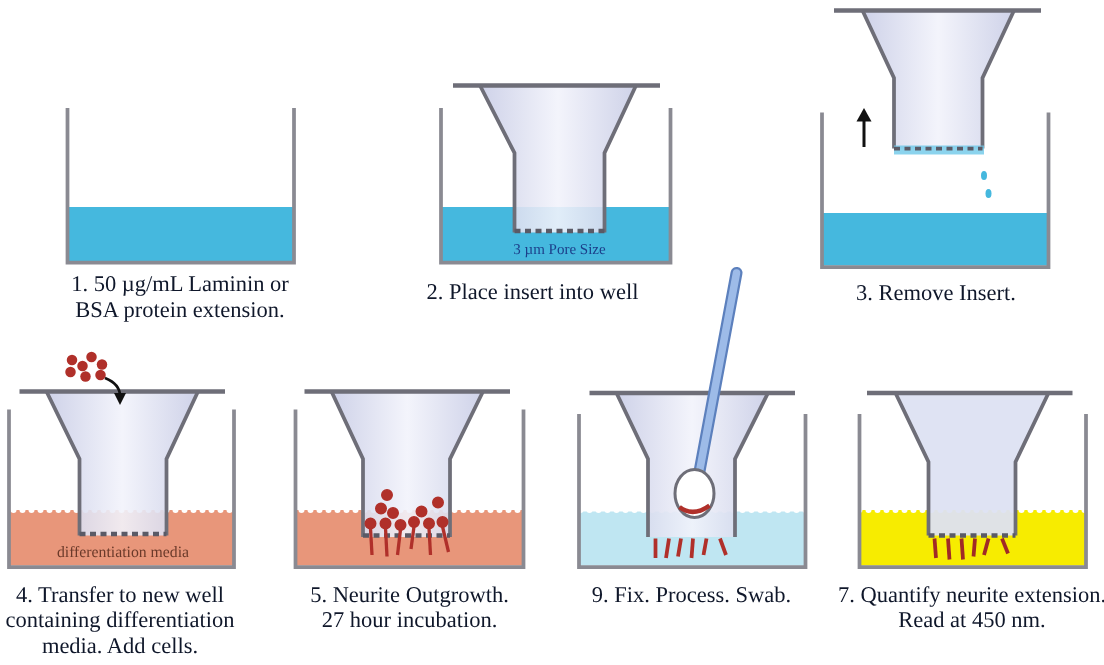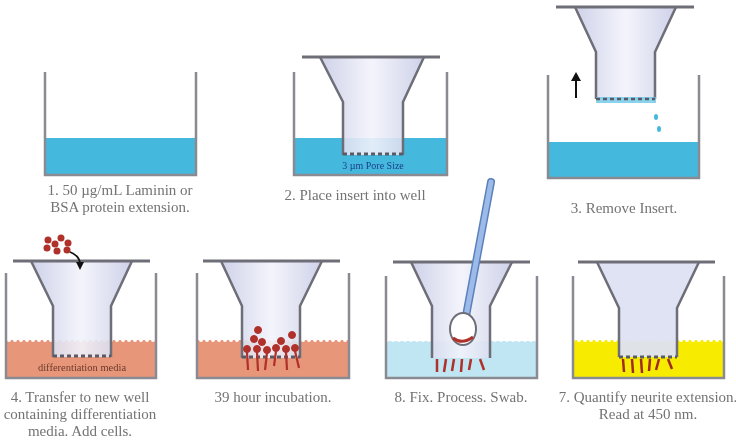--- a/index.html
+++ b/index.html
@@ -1,18 +1,18 @@
 <!DOCTYPE html>
 <html><head>
 <meta charset="utf-8">
 <style>
   html, body { margin:0; padding:0; background:#ffffff; }
   body { width:736px; height:443px; position:relative; overflow:hidden; font-family:"Liberation Serif", "DejaVu Serif", serif; }
   svg.stage { position:absolute; left:0; top:0; }
-  .caption { position:absolute; text-align:center; font-size:15px; line-height:17px; color:#737373; }
+  .caption { position:absolute; text-align:center; font-size:15px; line-height:17px; color:#0f172a; }
   .caption span { display:block; }
 </style>
 </head>
 <body>
 
 <svg class="stage" width="736" height="443" viewBox="0 0 736 443" xmlns="http://www.w3.org/2000/svg">
   <defs>
     <linearGradient id="ins" x1="0" x2="1" y1="0" y2="0">
       <stop offset="0" stop-color="#c9cde6"></stop>
       <stop offset="0.5" stop-color="#f2f3fb"></stop>
@@ -173,30 +173,31 @@
   <text x="82" y="371" text-anchor="middle" font-family="Liberation Serif, serif" font-size="10.5" fill="#6b3a2a">differentiation media</text>
 </svg>
 
 <div class="caption" style="left:20px; top:182px; width:200px;">
   <span>1. 50 µg/mL Laminin or</span>
   <span>BSA protein extension.</span>
 </div>
 <div class="caption" style="left:255px; top:187px; width:200px;">
   <span>2. Place insert into well</span>
 </div>
-<div class="caption" style="left:524px; top:188px; width:200px;margin-top:12px;">
+<div class="caption" style="left:524px; top:188px; width:200px;">
   <span>3. Remove Insert.</span>
 </div>
 <div class="caption" style="left:-20px; top:389px; width:200px;">
   <span>4. Transfer to new well</span>
   <span>containing differentiation</span>
   <span>media. Add cells.</span>
 </div>
 <div class="caption" style="left:173px; top:389px; width:200px;">
-  <span>39 hour incubation.</span>
+  <span>5. Neurite Outgrowth.</span>
+  <span>27 hour incubation.</span>
 </div>
 <div class="caption" style="left:361px; top:389px; width:200px;">
-  <span>8. Fix. Process. Swab.</span>
+  <span>9. Fix. Process. Swab.</span>
 </div>
 <div class="caption" style="left:538px; top:389px; width:220px;">
   <span>7. Quantify neurite extension.</span>
   <span>Read at 450 nm.</span>
 </div>
 
 </body></html>

